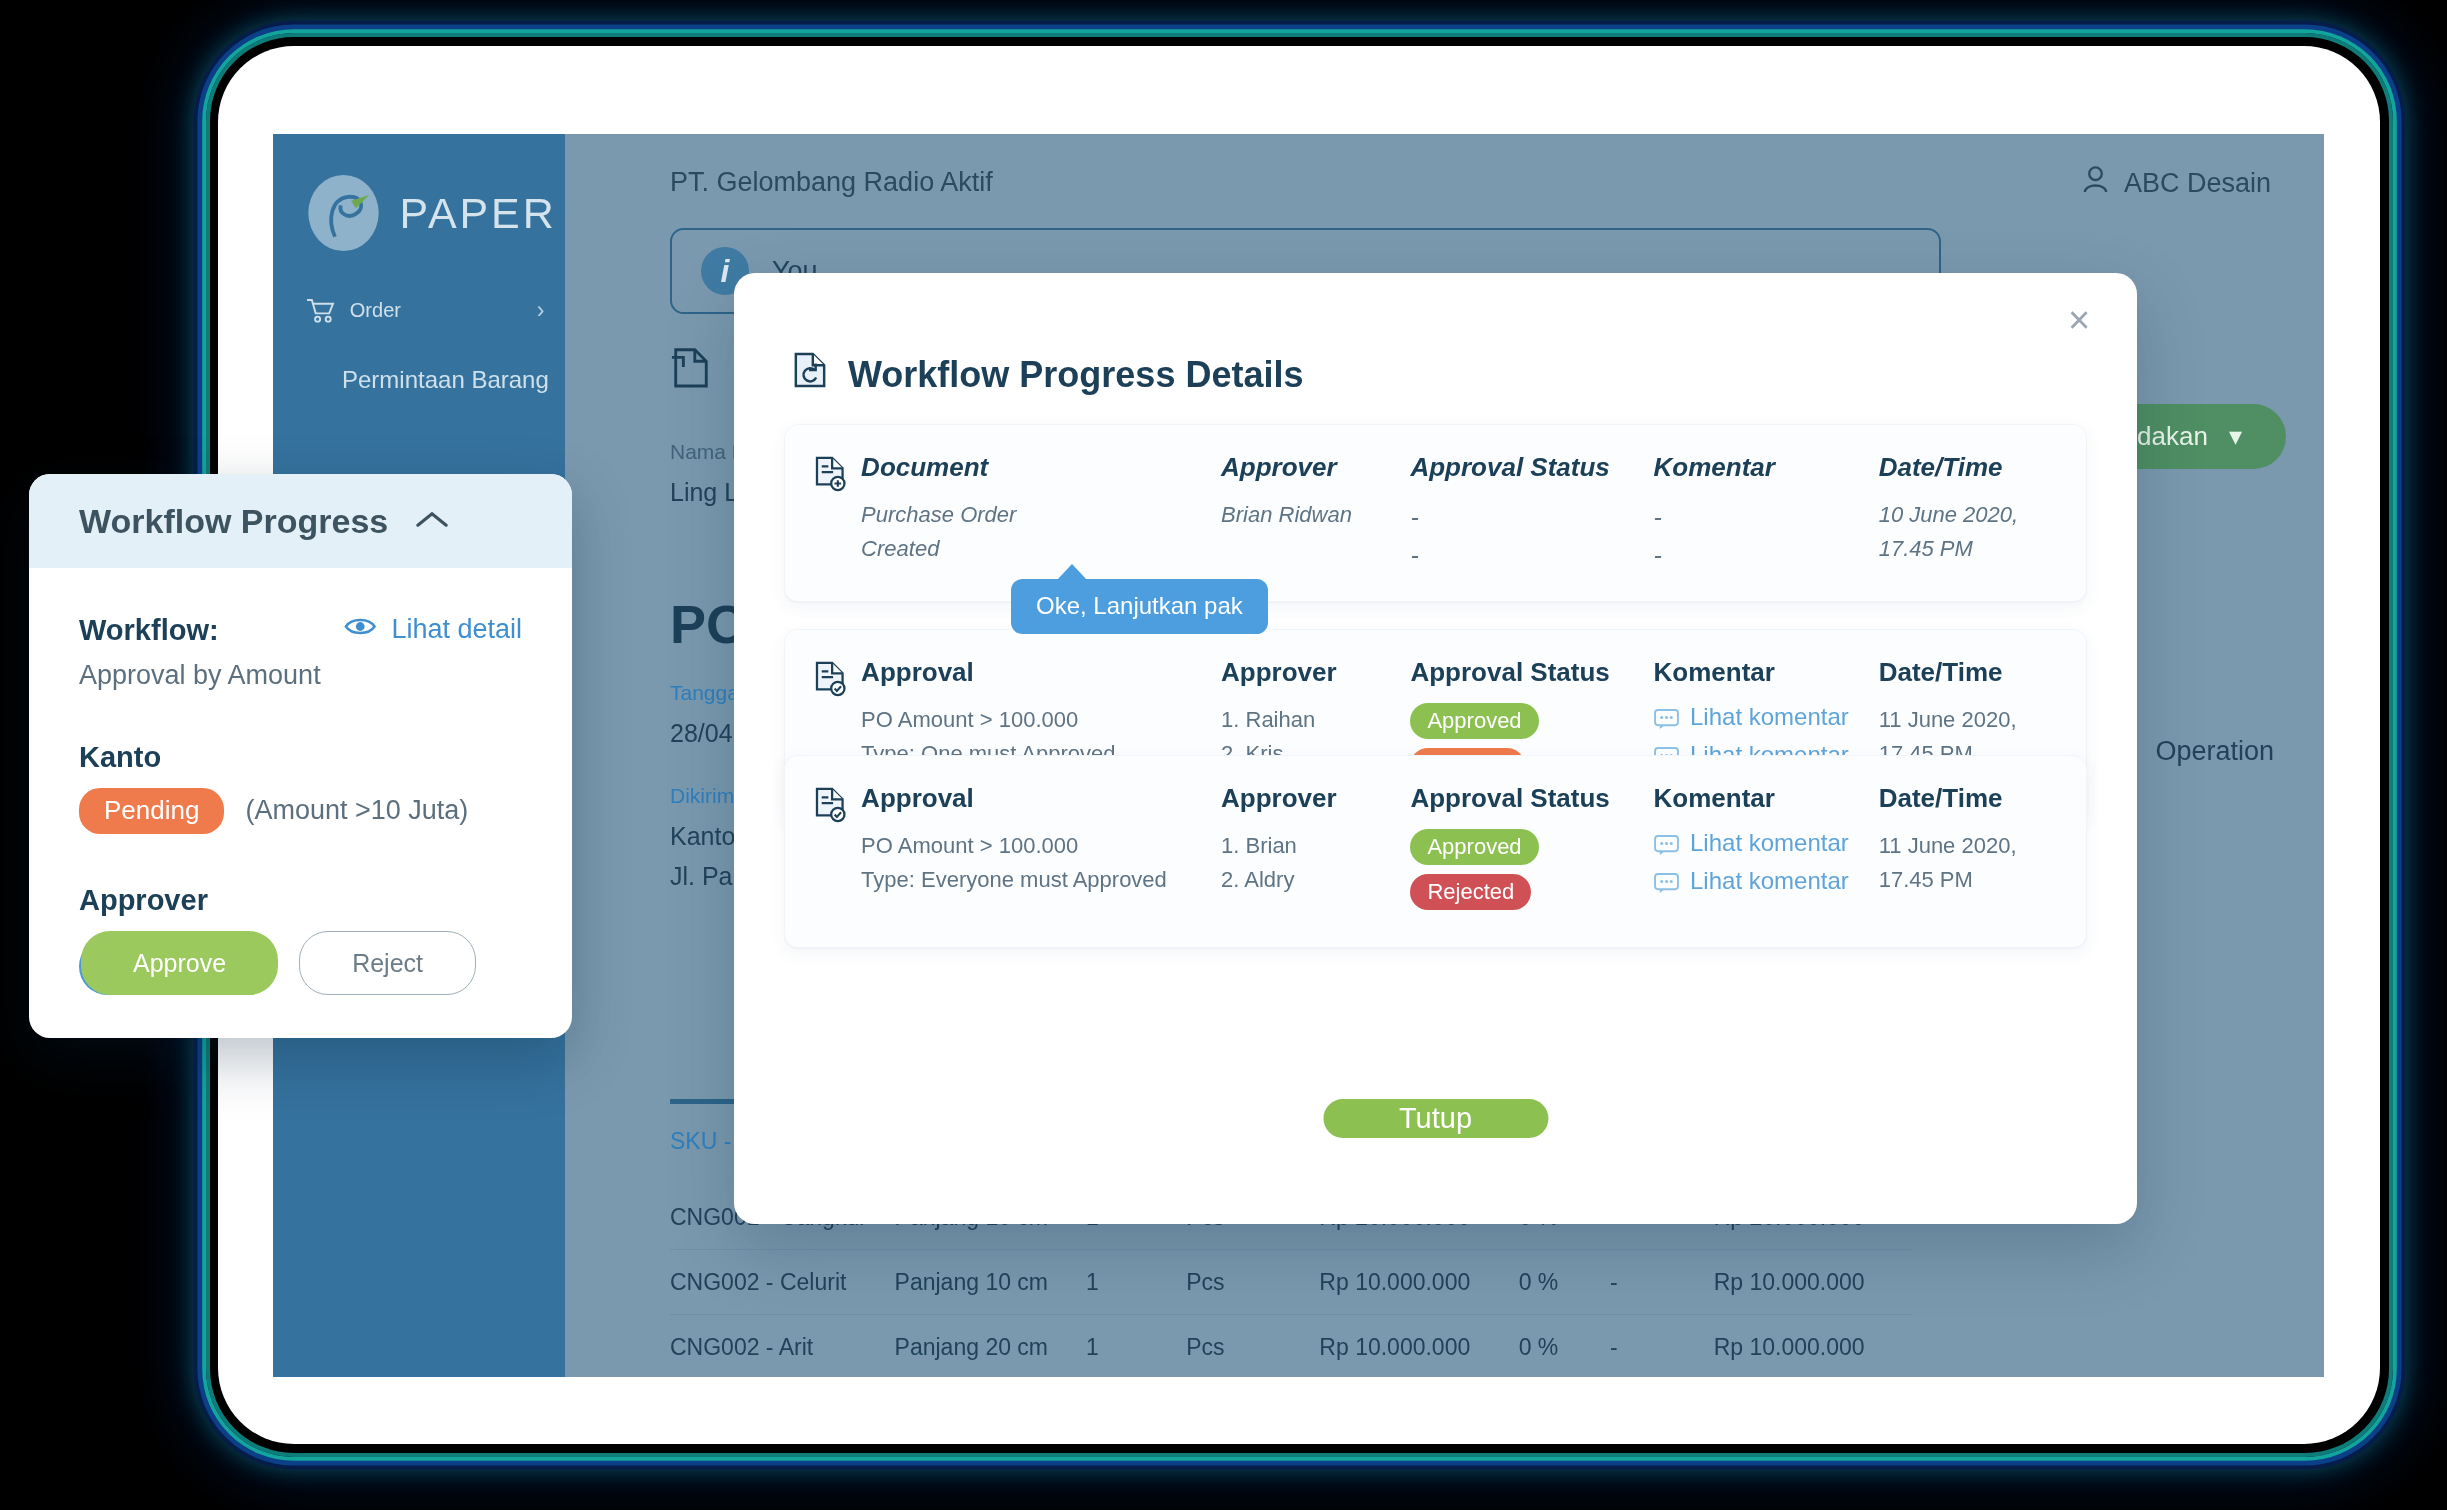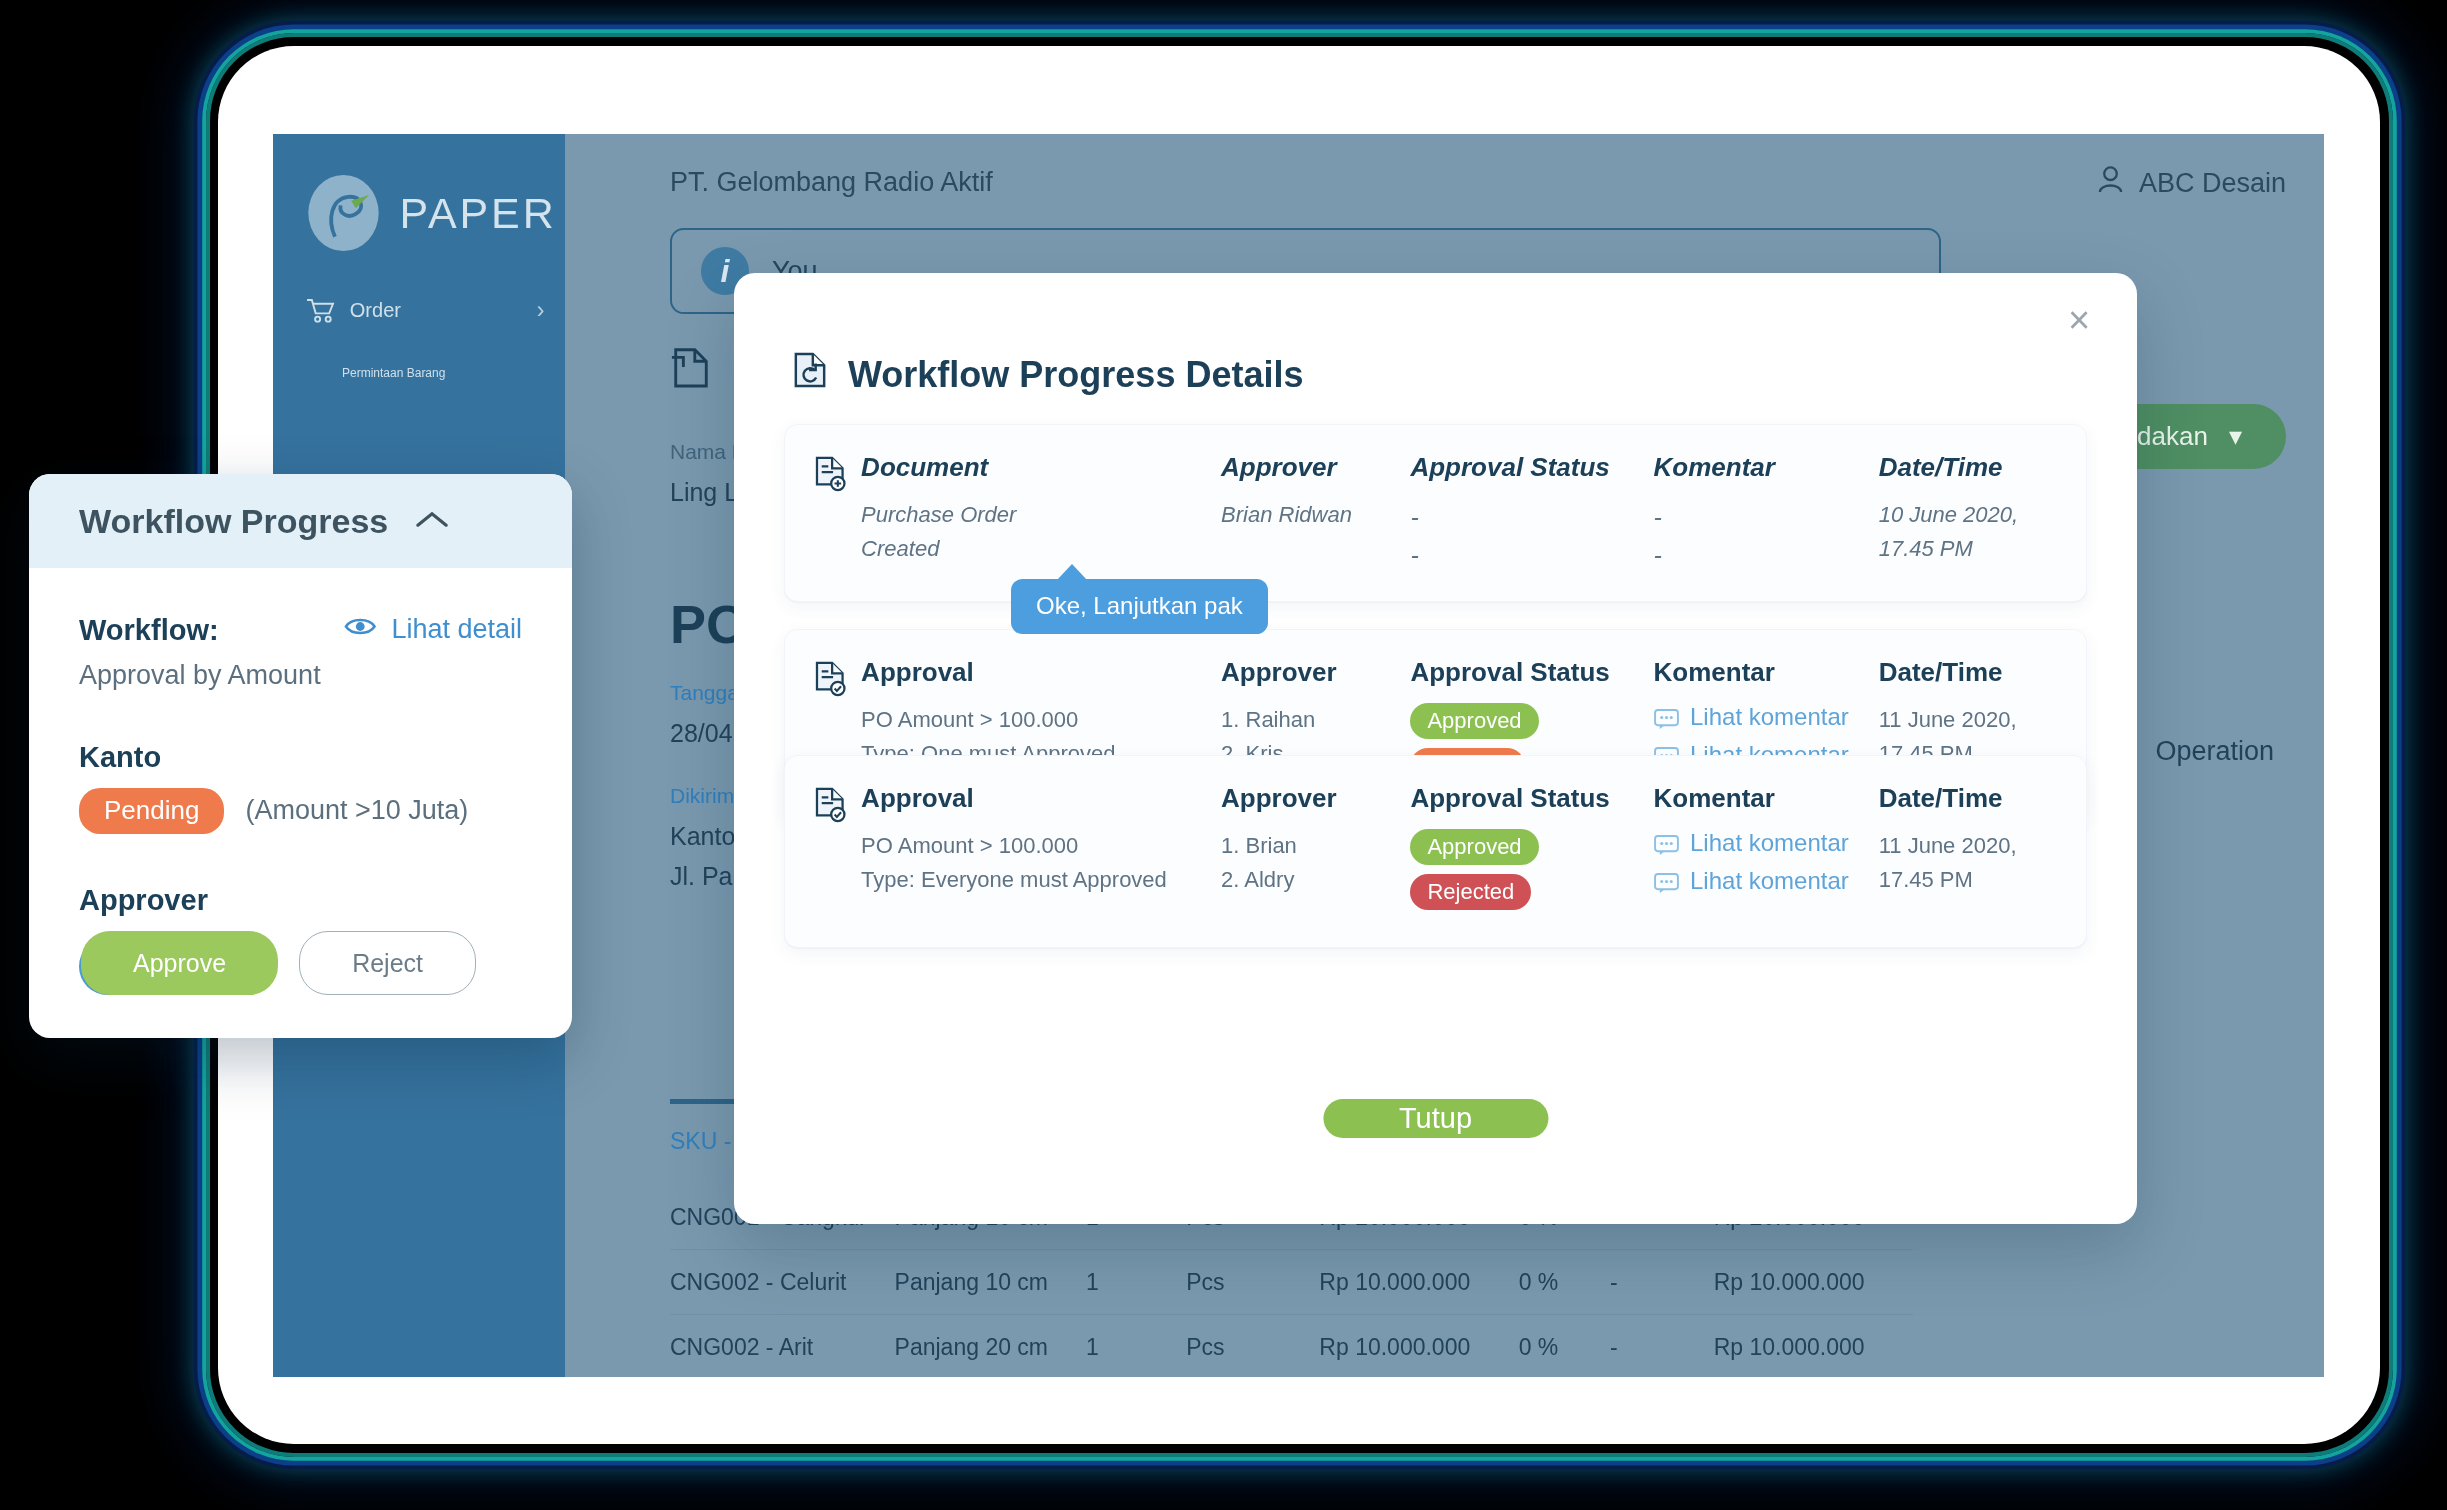--- a/index.html
+++ b/index.html
@@ -54,31 +54,31 @@
   .logo-text {
     color: #d4e3ec; font-size: 43px; letter-spacing: 2.9px; font-weight: 400;
   }
   .nav-item {
     position: absolute; left: 32.5px; display: flex; align-items: center;
     color: #cfe0eb; font-size: 20px; width: 239px;
   }
   .nav-item .chev { margin-left: auto; opacity: .85; font-size: 23px; }
   .nav-icon { width: 29px; height: 25px; margin-right: 15.3px; }
   .nav-sub {
-    position: absolute; left: 69px; color: #cfe0eb; font-size: 12px;
+    position: absolute; left: 69px; color: #cfe0eb; font-size: 24px;
   }
 
   
   .main { position: absolute; left: 292px; top: 0; right: 0; bottom: 0; }
   .company {
     position: absolute; left: 105px; top: 33px;
     font-size: 27px; color: #2b4a5e;
   }
   .user-chip {
-    position: absolute; right: 38px; top: 31px;
+    position: absolute; right: 53px; top: 31px;
     display: flex; align-items: center; gap: 15.3px;
     font-size: 27px; color: #2b4a5e;
   }
   .info-banner {
     position: absolute; left: 105px; top: 94px; width: 1271px; height: 86px;
     border: 2.9px solid #2d6488; border-radius: 13.4px;
     display: flex; align-items: center; padding-left: 29px; gap: 23px;
   }
   .info-circle {
     width: 48px; height: 48px; border-radius: 50%; background: #3f7ba3;

